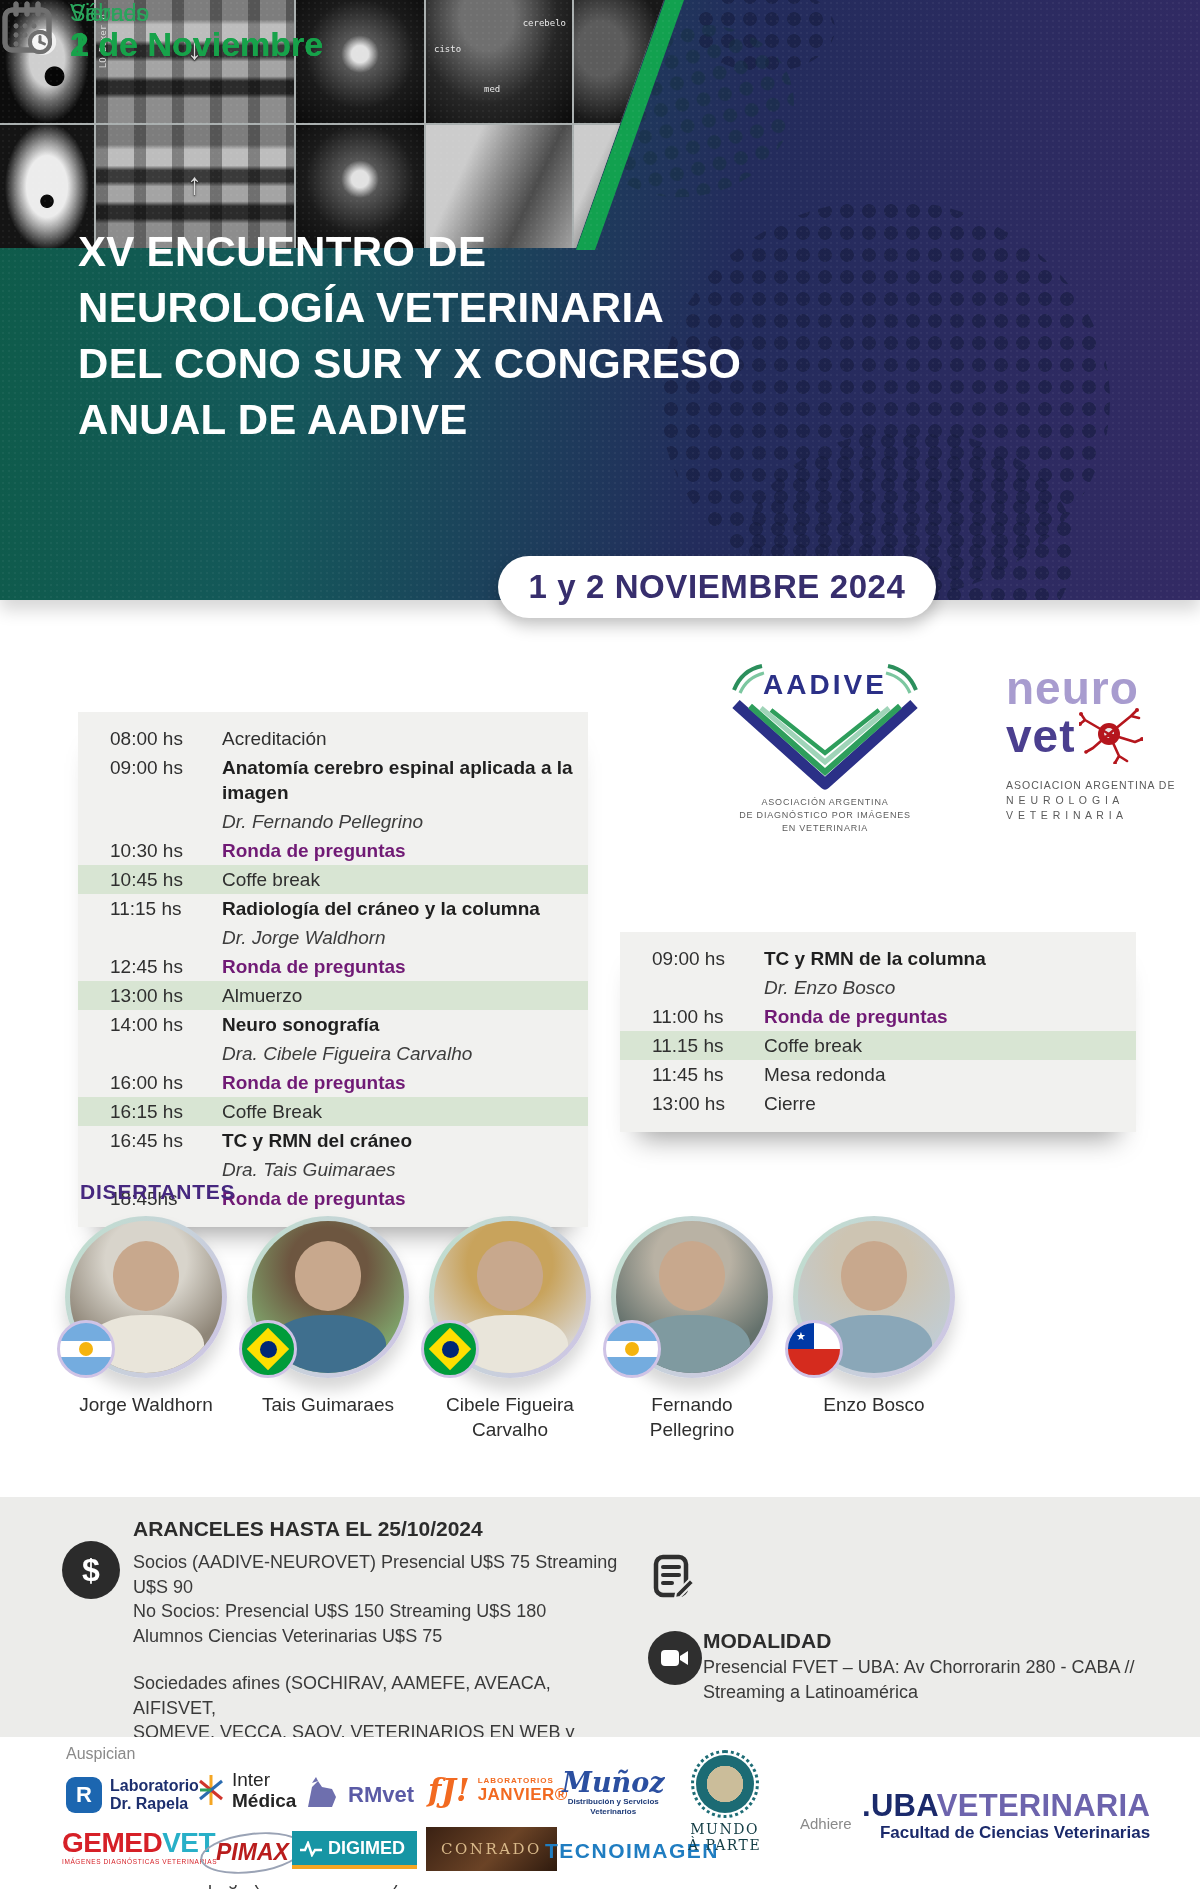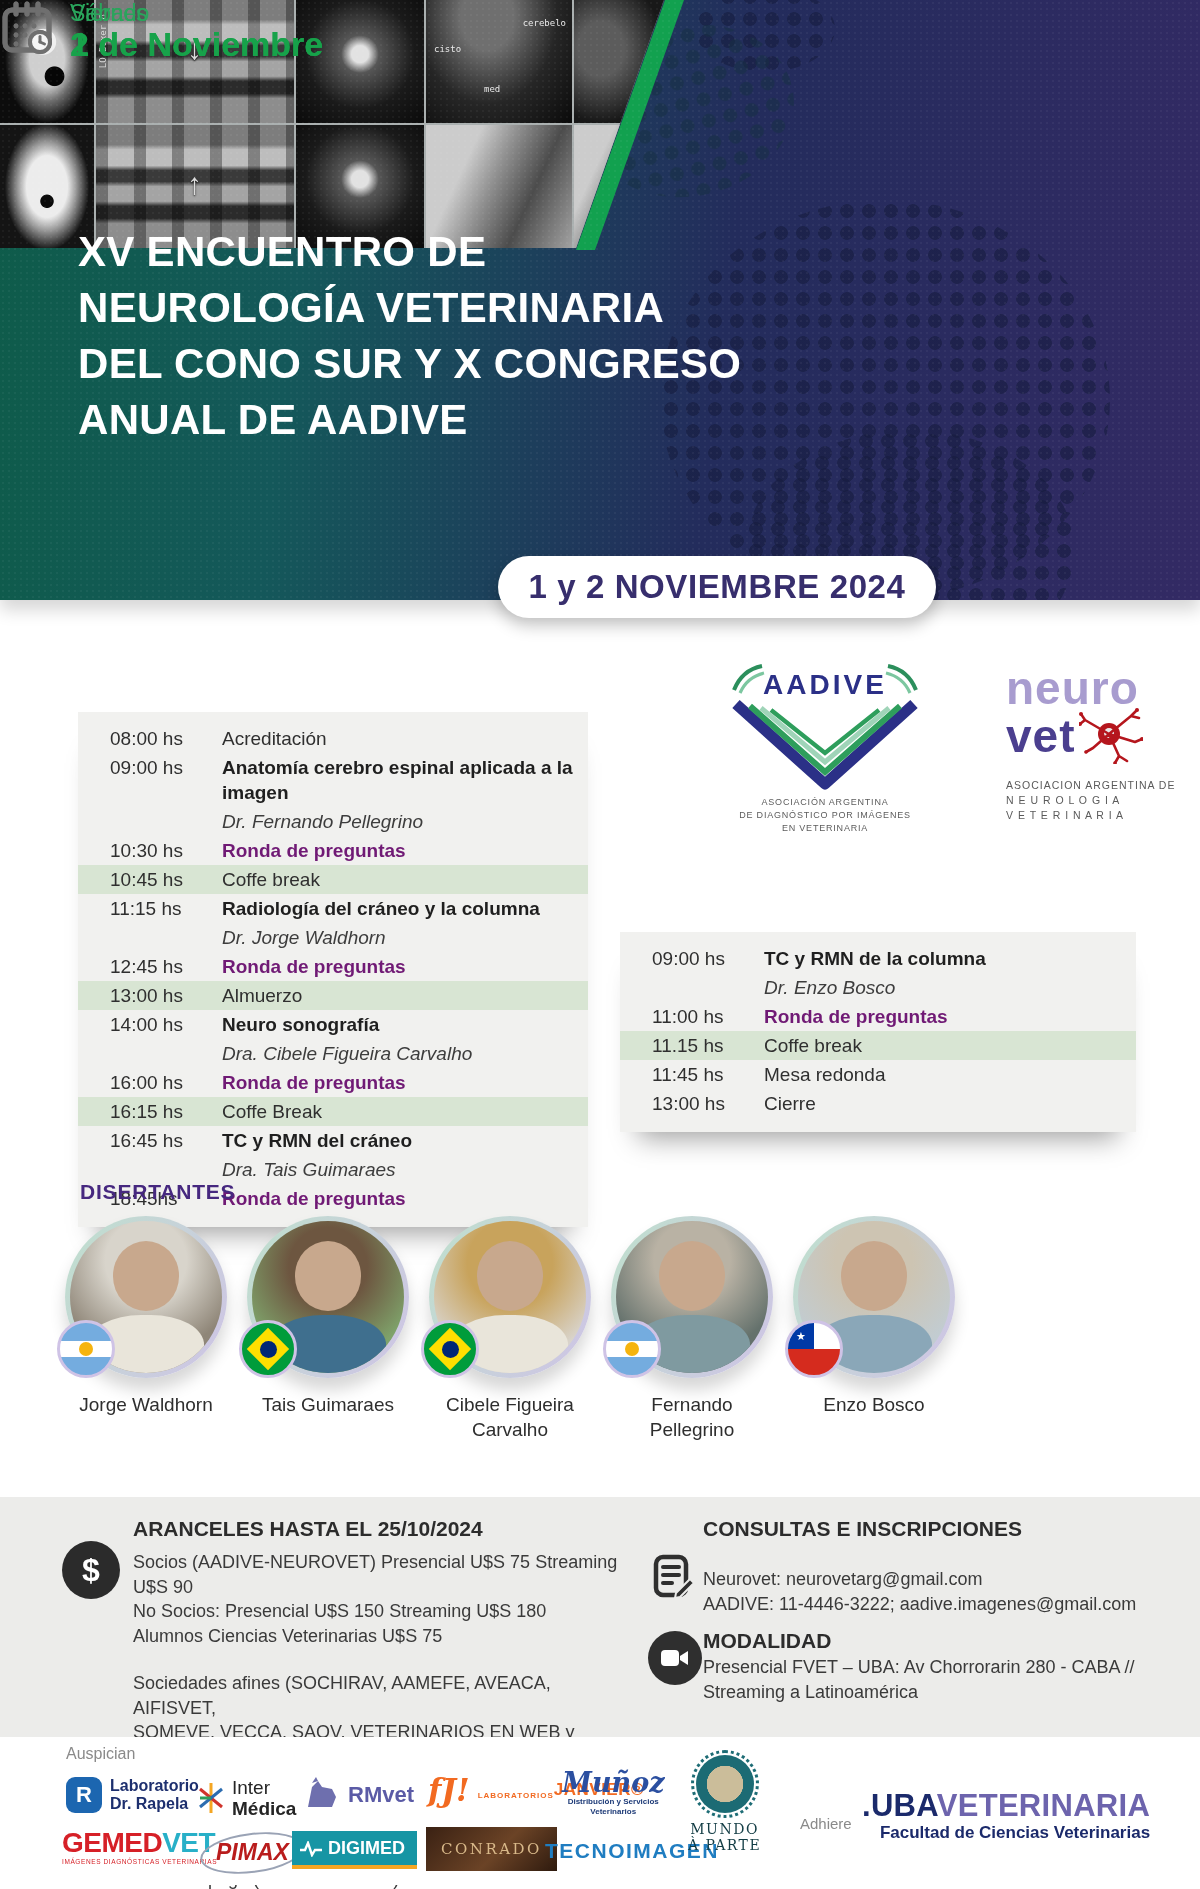--- a/index.html
+++ b/index.html
@@ -141,28 +141,28 @@
   .modality .band-heading{margin-bottom:2px;}
 
   
   .footer{position:absolute;left:0;top:1737px;width:1200px;height:148px;background:#ffffff;}
   .auspician{position:absolute;left:66px;top:8px;color:#8a8a8a;font-size:16px;}
   .lg{position:absolute;display:flex;align-items:center;gap:8px;}
   .rapela{left:66px;top:40px;}
   .rapela-icon{width:36px;height:36px;border-radius:9px;background:#1c66b0;color:#fff;
     font-weight:bold;font-size:22px;display:flex;align-items:center;justify-content:center;}
   .rapela-text{font-size:16px;font-weight:bold;color:#1d2f6e;line-height:18px;}
-  .intermedica{left:198px;top:40px;}
+  .intermedica{left:198px;top:32px;}
   .inter-text{font-size:19px;color:#252525;line-height:21px;}
   .rmvet{left:302px;top:40px;}
   .rmvet-text{font-size:22px;font-weight:bold;color:#5b5ba6;}
   .janvier{left:428px;top:38px;}
   .janvier-script{font-family:"DejaVu Serif",serif;font-style:italic;font-weight:bold;
     color:#f26a21;font-size:31px;line-height:30px;}
-  .janvier-texts{display:flex;color:#f26a21;align-items:flex-end;}
+  .janvier-texts{display:flex;flex-direction:column;color:#f26a21;}
   .janvier-l1{font-size:8px;letter-spacing:1px;font-weight:bold;}
   .janvier-l2{font-size:17px;font-weight:bold;letter-spacing:.5px;}
   .munoz{left:562px;top:32px;flex-direction:column;align-items:center;gap:1px;}
   .munoz-text{font-family:"DejaVu Serif",serif;font-style:italic;color:#2b4fa0;
     font-size:27px;font-weight:bold;line-height:27px;}
   .munoz-sub{font-size:8px;font-weight:bold;color:#1d3a77;text-align:center;line-height:10px;}
   .gemedvet{left:62px;top:92px;flex-direction:column;align-items:flex-start;gap:0;}
   .gemed-word{font-size:28px;font-weight:bold;letter-spacing:-.5px;line-height:28px;}
   .gemed-1{color:#d62027;}
   .gemed-2{color:#28b0c8;}
@@ -494,27 +494,20 @@
       <div class="band-line">mercado pago (dinero en cuenta).</div>
     </div>
 
     <svg class="contact-icon" width="46" height="46" viewBox="0 0 46 46">
       <rect x="6" y="4" width="30" height="38" rx="7" fill="none" stroke="#2f2f2f" stroke-width="4.5"></rect>
       <line x1="13" y1="14" x2="29" y2="14" stroke="#2f2f2f" stroke-width="4" stroke-linecap="round"></line>
       <line x1="13" y1="22" x2="29" y2="22" stroke="#2f2f2f" stroke-width="4" stroke-linecap="round"></line>
       <line x1="13" y1="30" x2="22" y2="30" stroke="#2f2f2f" stroke-width="4" stroke-linecap="round"></line>
       <path d="M26 40 L40 26 L44 30 L30 44 L25 45 Z" fill="#2f2f2f" stroke="#ececea" stroke-width="2"></path>
     </svg>
-    <div class="contact">
-      <div class="band-heading">CONSULTAS E INSCRIPCIONES</div>
-      <div class="contact-lines">
-        <div class="band-line">Neurovet: neurovetarg@gmail.com</div>
-        <div class="band-line">AADIVE: 11-4446-3222; aadive.imagenes@gmail.com</div>
-      </div>
-    </div>
 
     <div class="modality-icon">
       <svg width="28" height="20" viewBox="0 0 28 20">
         <rect x="0" y="2" width="18" height="16" rx="4" fill="#ffffff"></rect>
         <path d="M19 8 L27 3 L27 17 L19 12 Z" fill="#ffffff"></path>
       </svg>
     </div>
     <div class="modality">
       <div class="band-heading">MODALIDAD</div>
       <div class="band-line">Presencial FVET – UBA: Av Chorrorarin 280 - CABA //</div>

